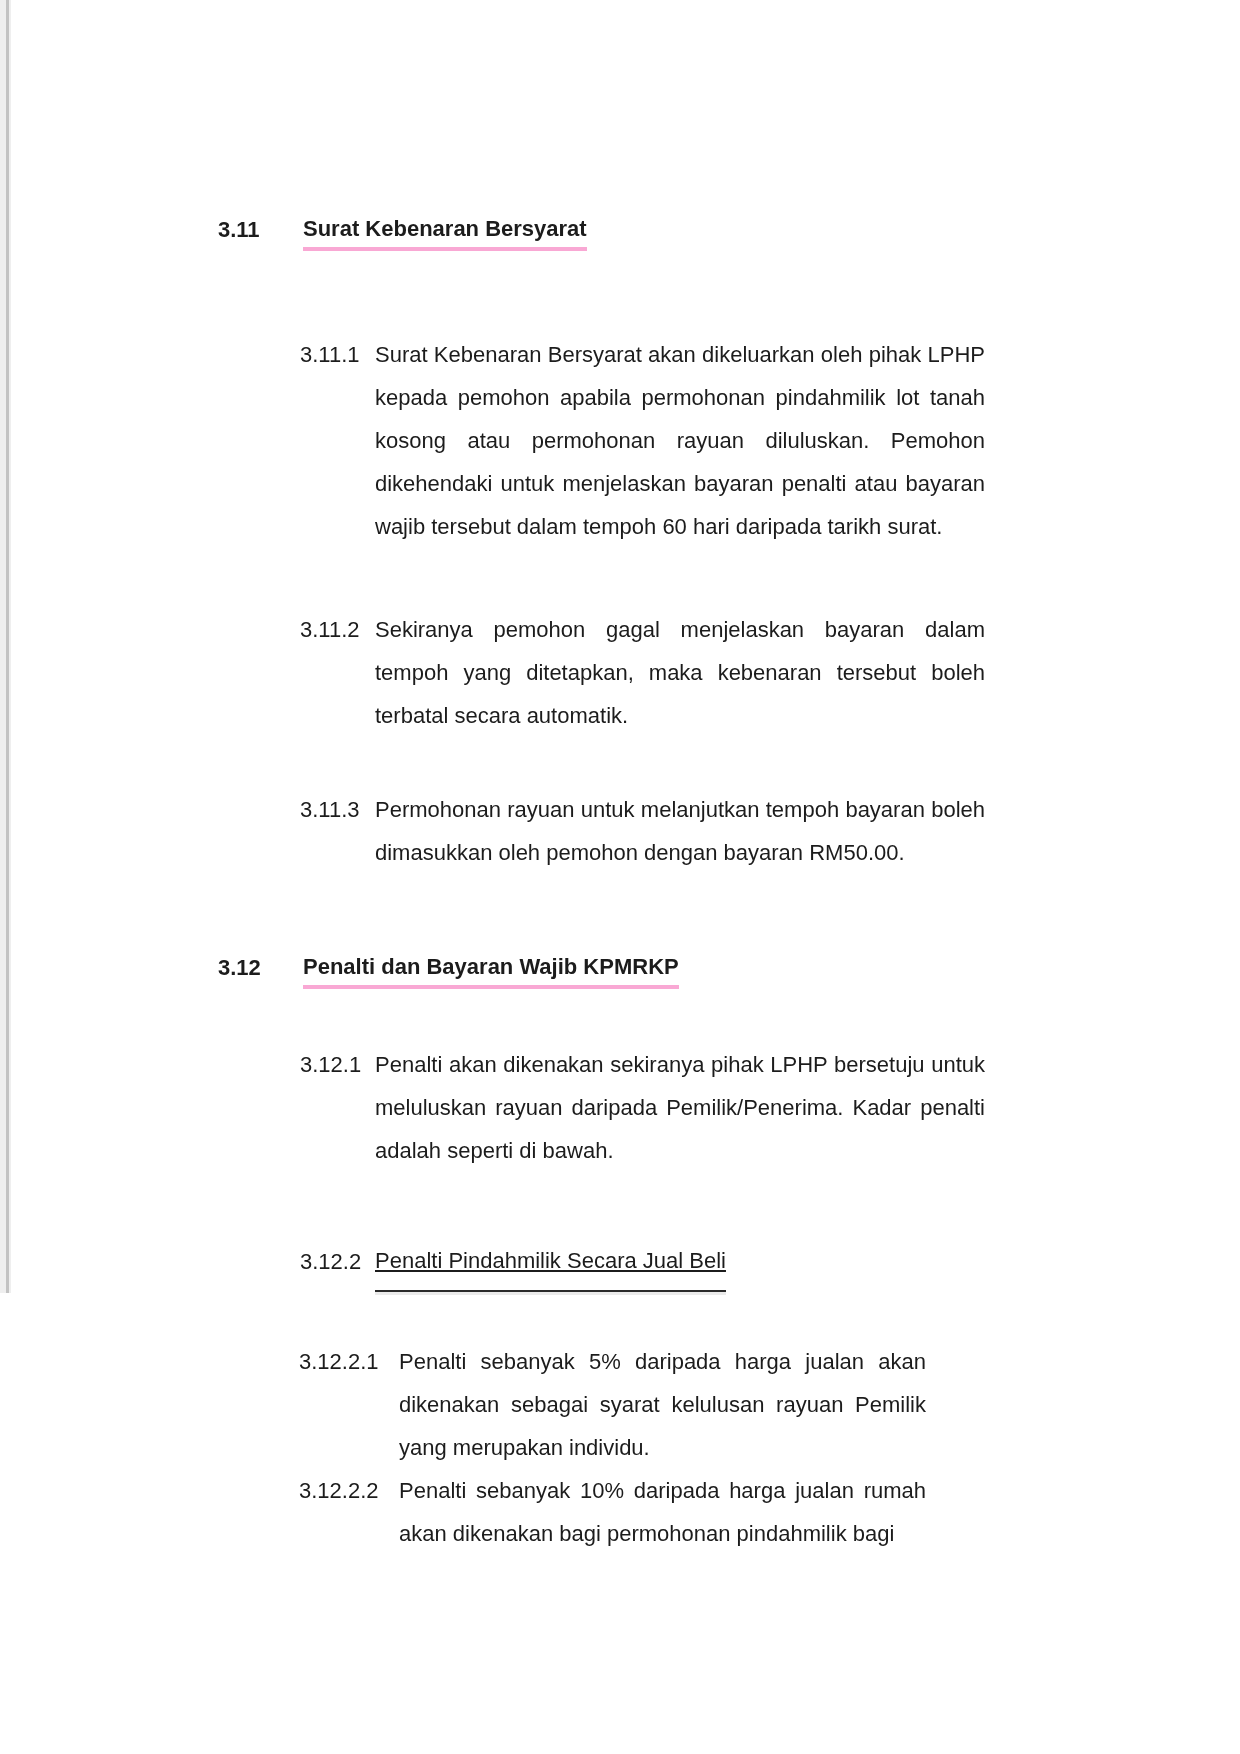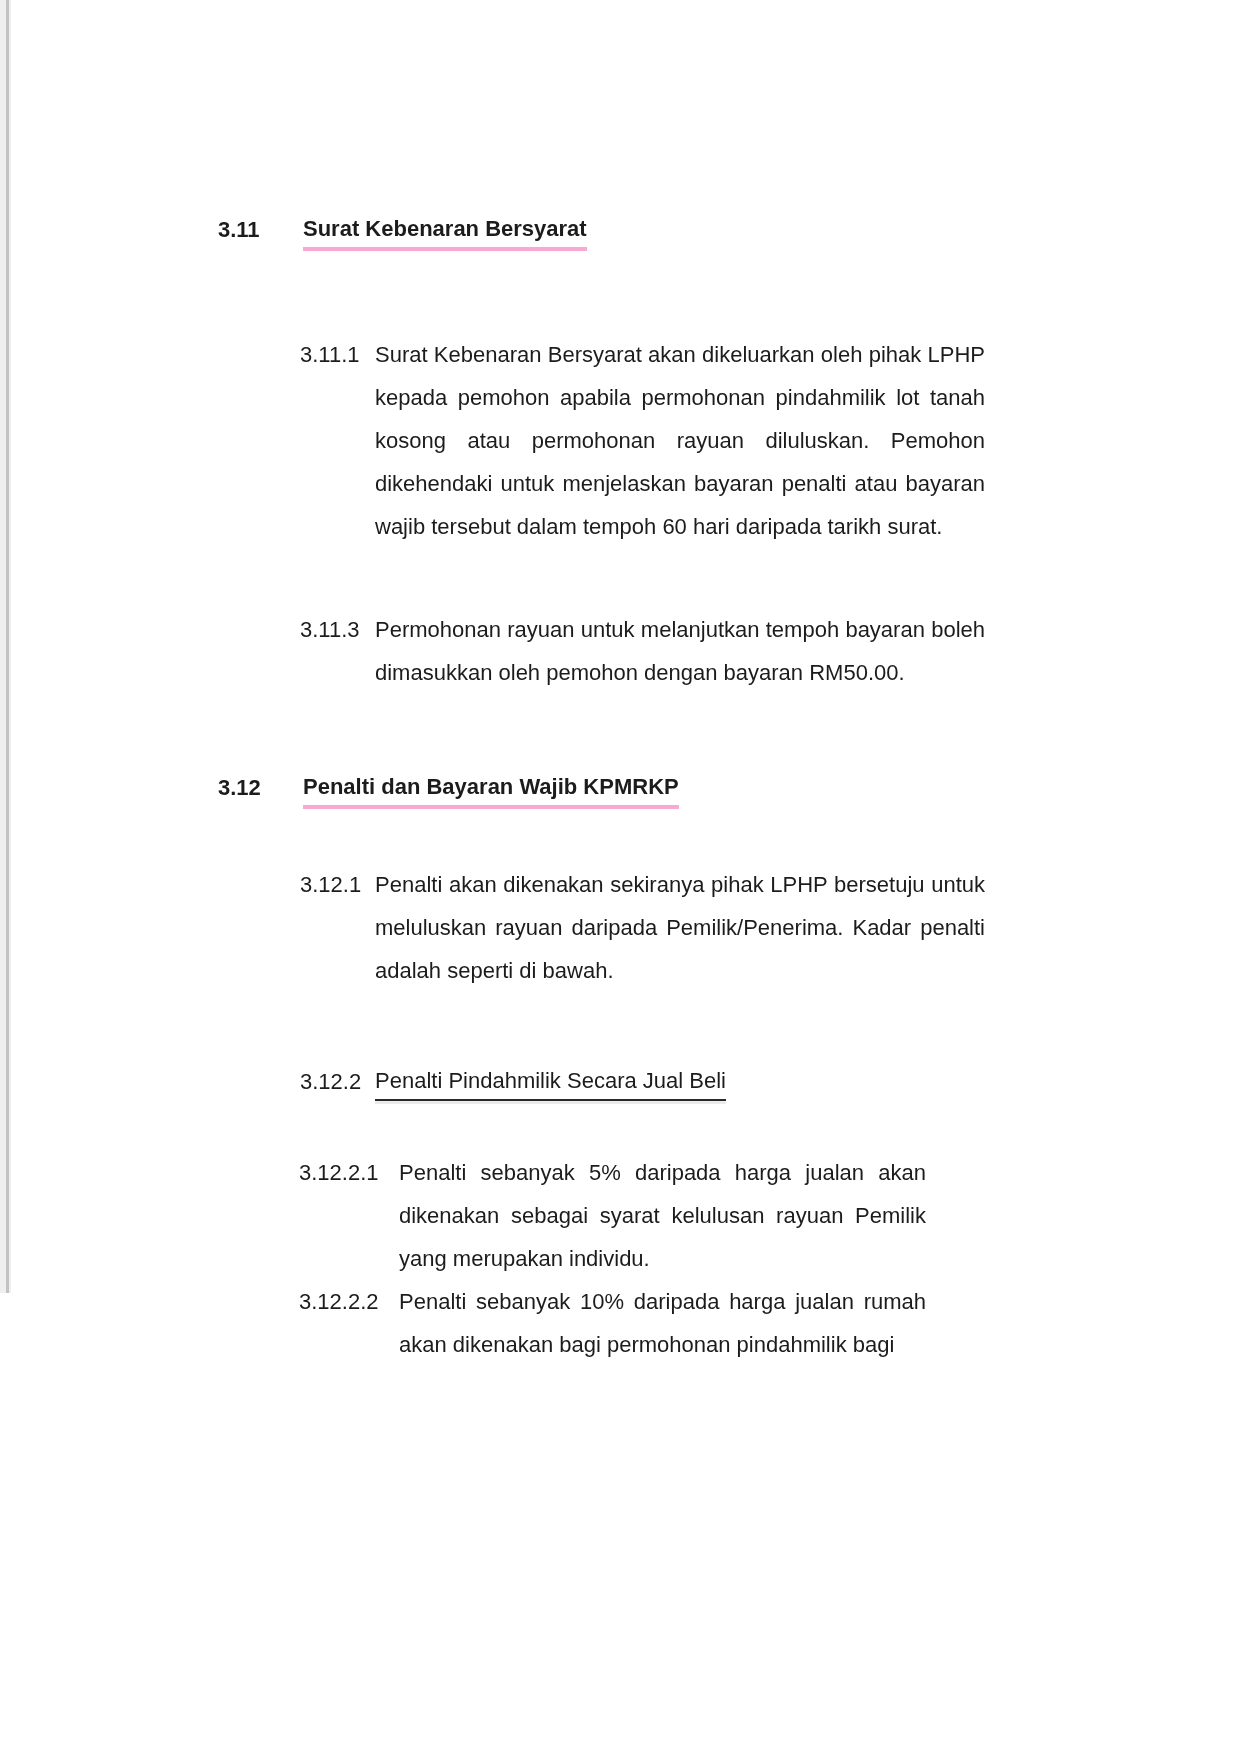--- a/index.html
+++ b/index.html
@@ -49,23 +49,24 @@
   .p-num { width: 75px; flex-shrink: 0; }
   .p-text { width: 610px; text-align: justify; }
   .subpara { display: flex; margin-left: 81px; }
   .sp-num { width: 100px; flex-shrink: 0; }
   .sp-text { width: 527px; text-align: justify; }
   .sub-title {
     display: inline-block;
     align-self: flex-start;
     border-bottom: 2px solid #2a2a2a;
     line-height: 33px;
-    padding-bottom: 2px;
+    padding-bottom: 13px;
     margin-top: 4px;
     box-shadow: 0 3px 0 rgba(0,0,0,0.08);
+    text-decoration: underline;
   }
   .mb82 { margin-bottom: 82px; }
   .mb72 { margin-bottom: 72px; }
   .mb68 { margin-bottom: 68px; }
   .mb60 { margin-bottom: 60px; }
   .mb54 { margin-bottom: 54px; }
   .mb51 { margin-bottom: 51px; }
   .mb48 { margin-bottom: 48px; }
 </style>
 </head>
@@ -81,20 +82,24 @@
     <div class="heading mb82">
       <span class="h-num">3.11</span>
       <span class="h-title">Surat Kebenaran Bersyarat</span>
     </div>
 
     <div class="para mb60">
       <span class="p-num">3.11.1</span>
       <p class="p-text">Surat Kebenaran Bersyarat akan dikeluarkan oleh pihak LPHP kepada pemohon apabila permohonan pindahmilik lot tanah kosong atau permohonan rayuan diluluskan. Pemohon dikehendaki untuk menjelaskan bayaran penalti atau bayaran wajib tersebut dalam tempoh 60 hari daripada tarikh surat.</p>
     </div>
 
+    <div class="para mb51">
+      <span class="p-num">3.11.2</span>
+      <p class="p-text">Sekiranya pemohon gagal menjelaskan bayaran dalam tempoh yang ditetapkan, maka kebenaran tersebut boleh terbatal secara automatik.</p>
+    </div>
 
     <div class="para mb72">
       <span class="p-num">3.11.3</span>
       <p class="p-text">Permohonan rayuan untuk melanjutkan tempoh bayaran boleh dimasukkan oleh pemohon dengan bayaran RM50.00.</p>
     </div>
 
     <div class="heading mb54">
       <span class="h-num">3.12</span>
       <span class="h-title">Penalti dan Bayaran Wajib KPMRKP</span>
     </div>

